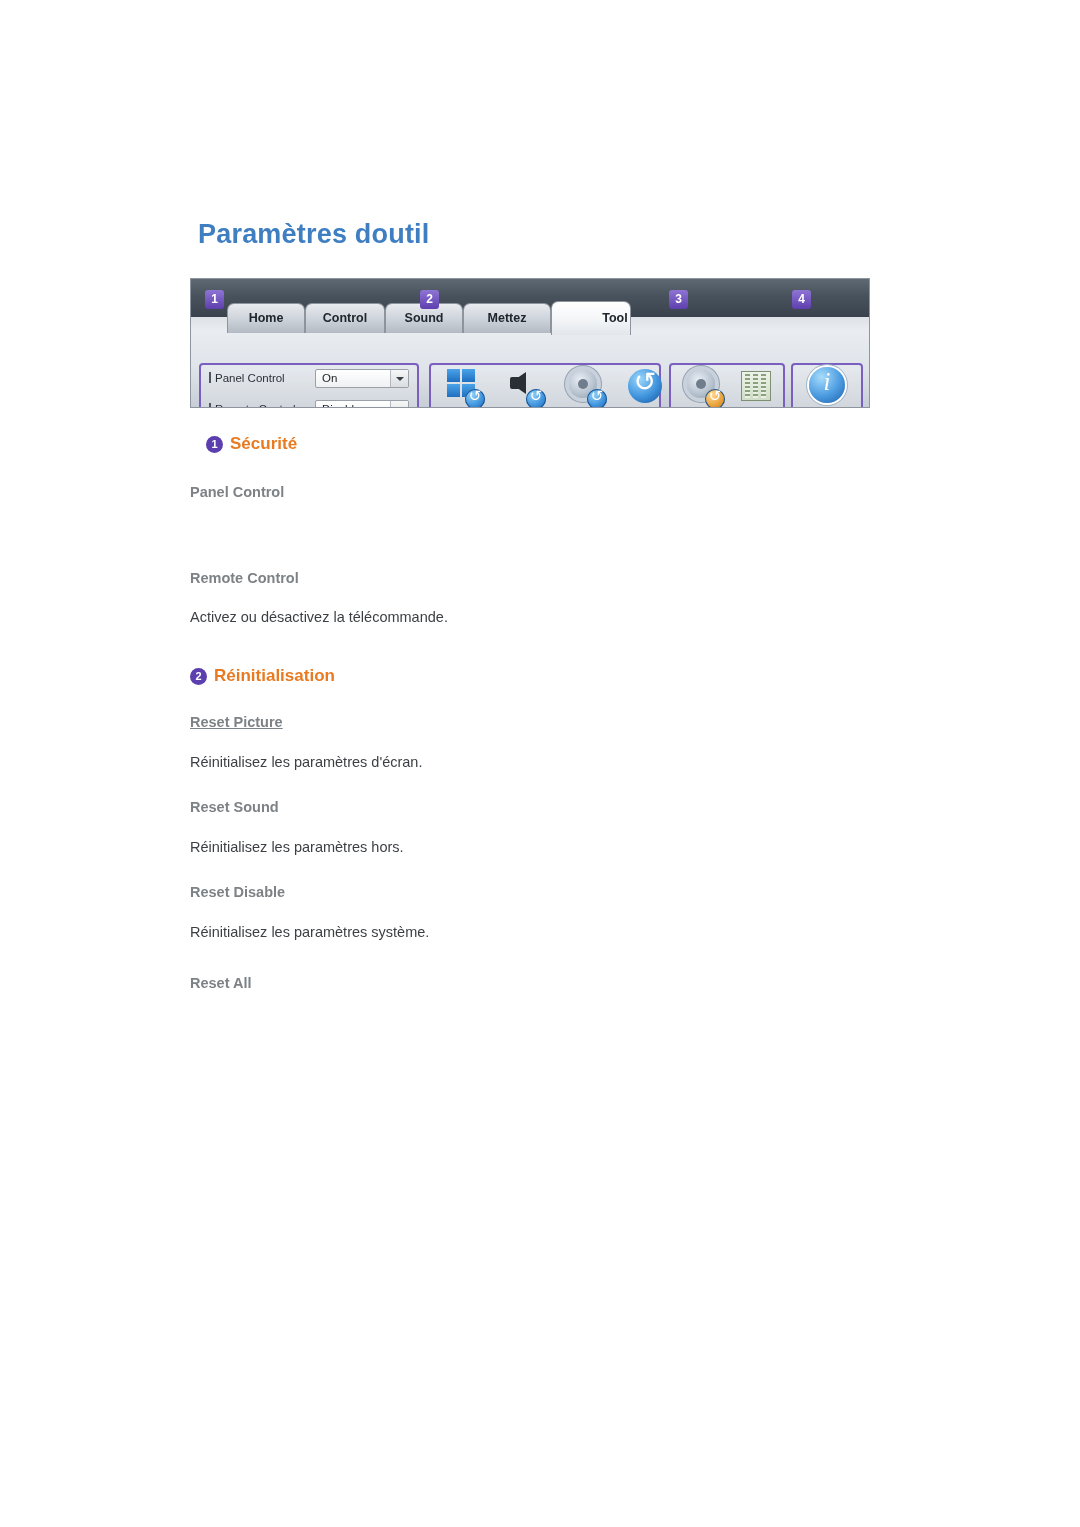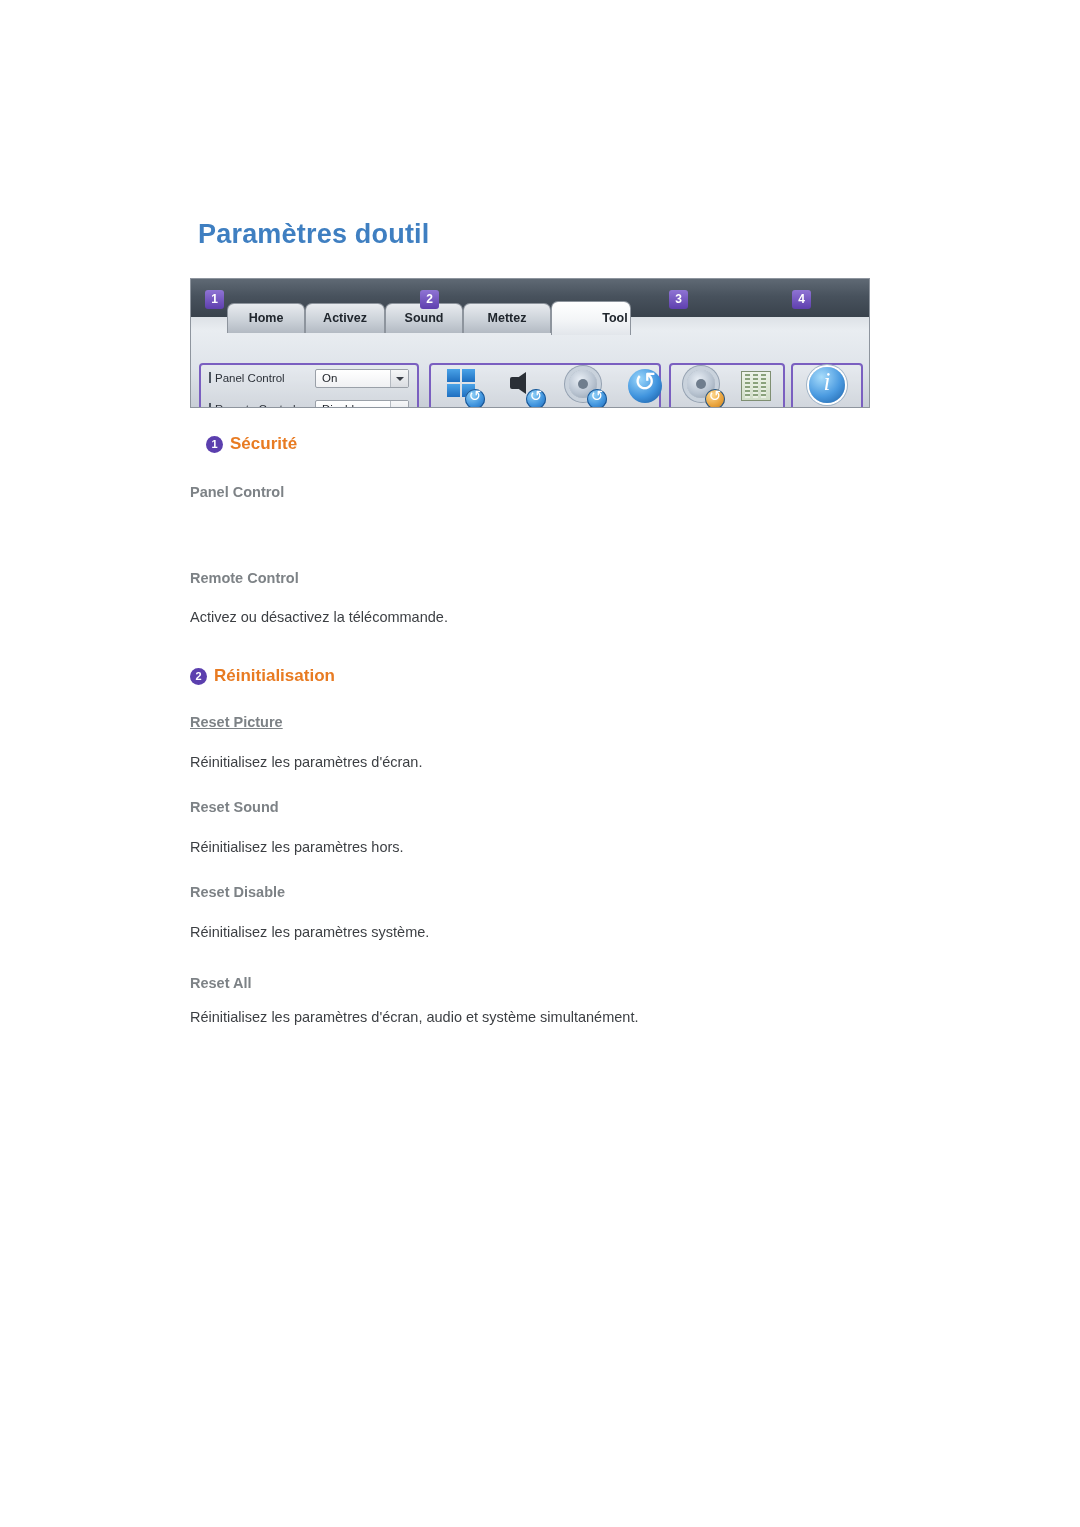--- a/index.html
+++ b/index.html
@@ -328,21 +328,21 @@
 <body>
 
 <div class="page">
 
   <div class="page-title">Paramètres doutil</div>
 
   <div class="osd">
 
     <div class="osd-topbar">
       <div class="tab tab-home">Home</div>
-      <div class="tab tab-picture">Activez</div>
+      <div class="tab tab-picture">Control</div>
       <div class="tab tab-sound">Sound</div>
       <div class="tab tab-system">Mettez</div>
       <div class="tab tab-tool active">Tool</div>
     </div>
 
     <div class="osd-body">
 
       <div class="grp grp1"></div>
       <div class="row-label" style="left:18px; top:55px;"><span class="bar"></span><span>Panel Control</span></div>
       <div class="combo" style="left:124px; top:52px; width:94px;">
@@ -450,15 +450,14 @@
   <div class="sub-head" style="left:190px; top:714px;text-decoration:underline;">Reset Picture</div>
   <div class="para" style="left:190px; top:754px;">Réinitialisez les paramètres d'écran.</div>
 
   <div class="sub-head" style="left:190px; top:799px;">Reset Sound</div>
   <div class="para" style="left:190px; top:839px;">Réinitialisez les paramètres hors.</div>
 
   <div class="sub-head" style="left:190px; top:884px;">Reset Disable</div>
   <div class="para" style="left:190px; top:924px;">Réinitialisez les paramètres système.</div>
 
   <div class="sub-head" style="left:190px; top:969px;margin-top:6px;">Reset All</div>
-  <div class="para" style="left:190px; top:1009px;">Réinitialisez les paramètres d'écran, audio et système simultanément.</div>
 
 </div>
 
 </body></html>

